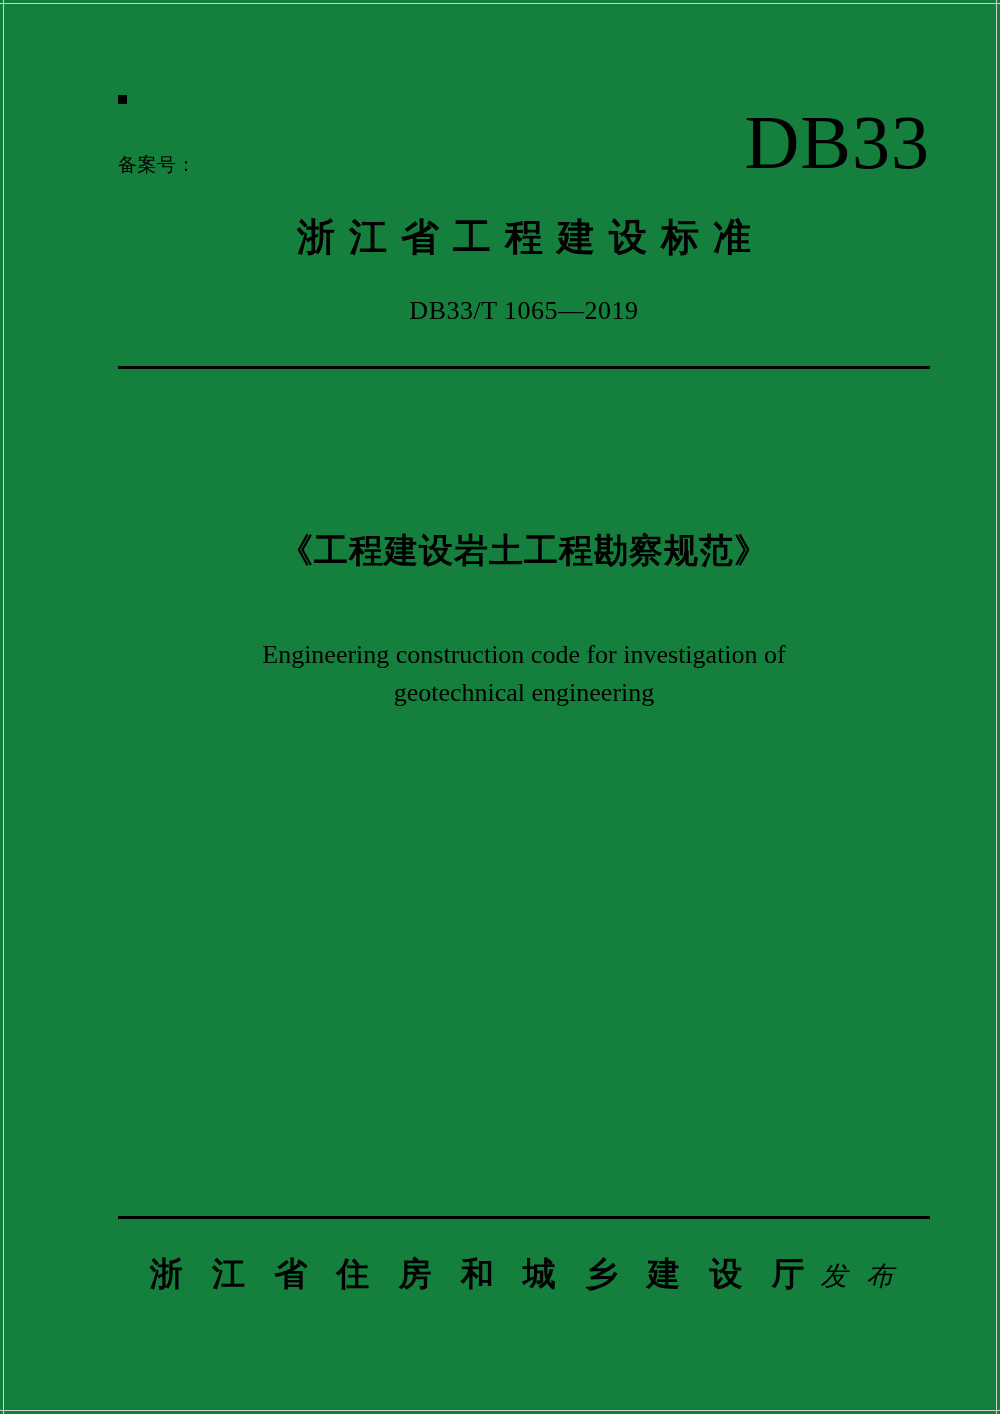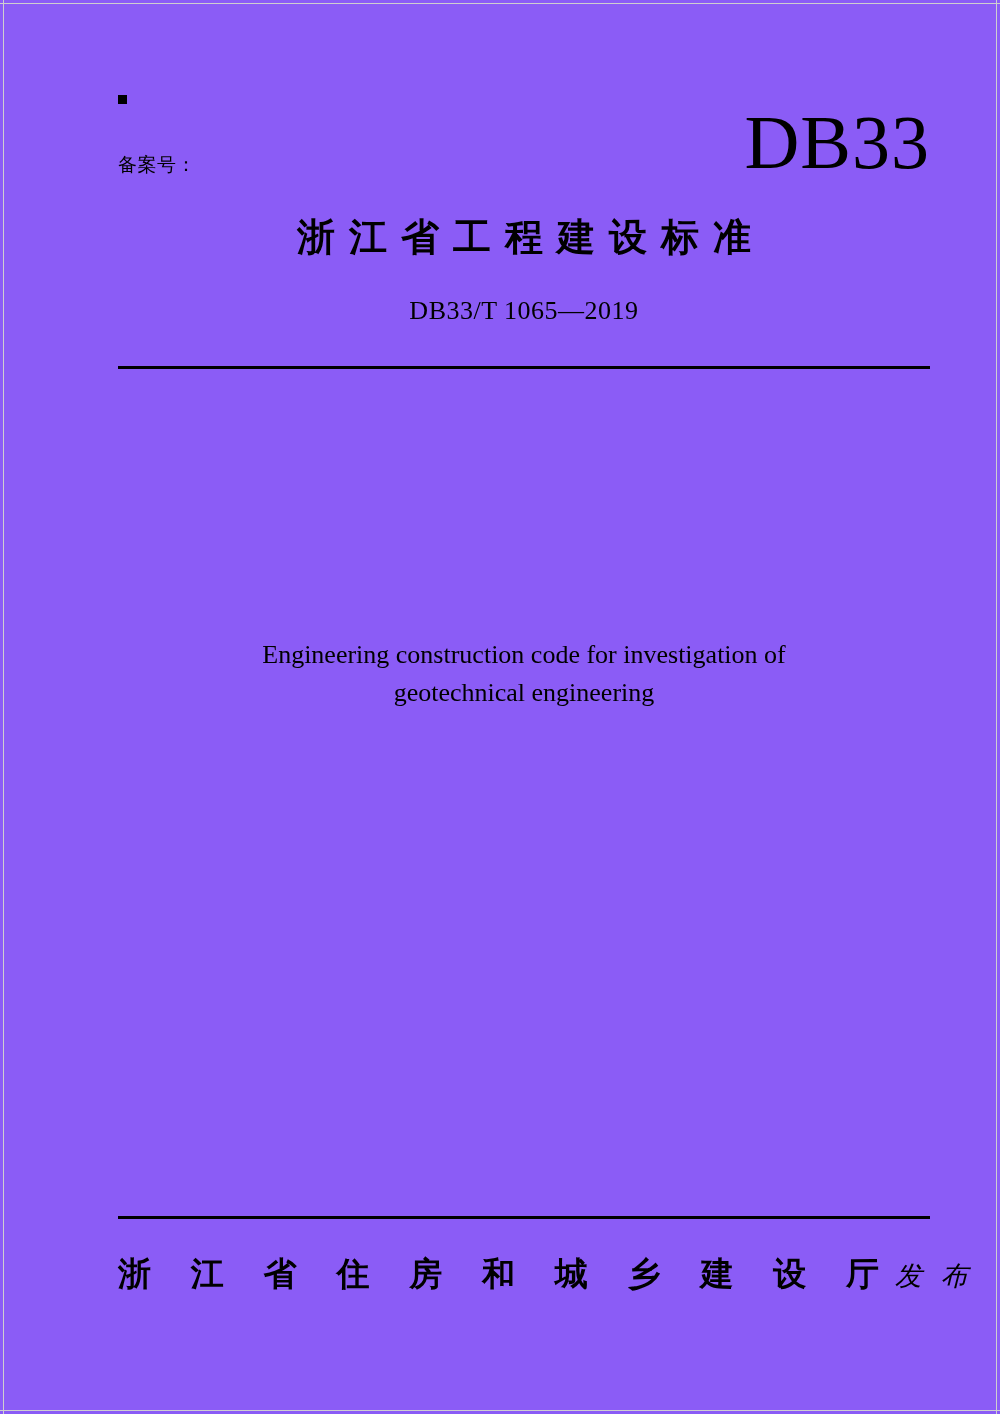--- a/index.html
+++ b/index.html
@@ -11,21 +11,21 @@
     width: 1000px;
     height: 1414px;
     font-family: "Liberation Serif", serif;
     color: #000000;
     overflow: hidden;
   }
   .page {
     position: relative;
     width: 1000px;
     height: 1414px;
-    background: #8b5cf6;
+    background: #15803d;
     box-sizing: border-box;
   }
   
   .edge-left, .edge-right {
     position: absolute;
     top: 0;
     width: 1px;
     height: 1414px;
     background: #cfcfcf;
   }
@@ -149,21 +149,21 @@
 
   .publisher {
     position: absolute;
     left: 0;
     top: 1252px;
     width: 812px;
     text-align: center;
     white-space: nowrap;
   }
   .publisher .pub-main {
-    font-family: Liberation Mono, monospace;
+    font-family: Liberation Sans, sans-serif;
     font-size: 33px;
     font-weight: bold;
     letter-spacing: 10px;
   }
   .publisher .pub-suffix {
     font-family: "DejaVu Sans", sans-serif;
     font-size: 27px;
     letter-spacing: 5px;
     padding-left: 6px;
     font-style: italic;
@@ -186,20 +186,21 @@
     <div class="filing-no">备案号：</div>
 
     <div class="db33">DB33</div>
 
     <div class="std-title">浙江省工程建设标准</div>
 
     <div class="std-code">DB33/T 1065—2019</div>
 
     <div class="rule-top"></div>
 
+    <div class="doc-title-cn">《工程建设岩土工程勘察规范》</div>
 
     <div class="doc-title-en">
       <div>Engineering construction code for investigation of</div>
       <div>geotechnical engineering</div>
     </div>
 
     <div class="rule-bottom"></div>
 
     <div class="publisher">
       <span class="pub-main">浙 江 省 住 房 和 城 乡 建 设 厅</span><span class="pub-suffix">发 布</span>

